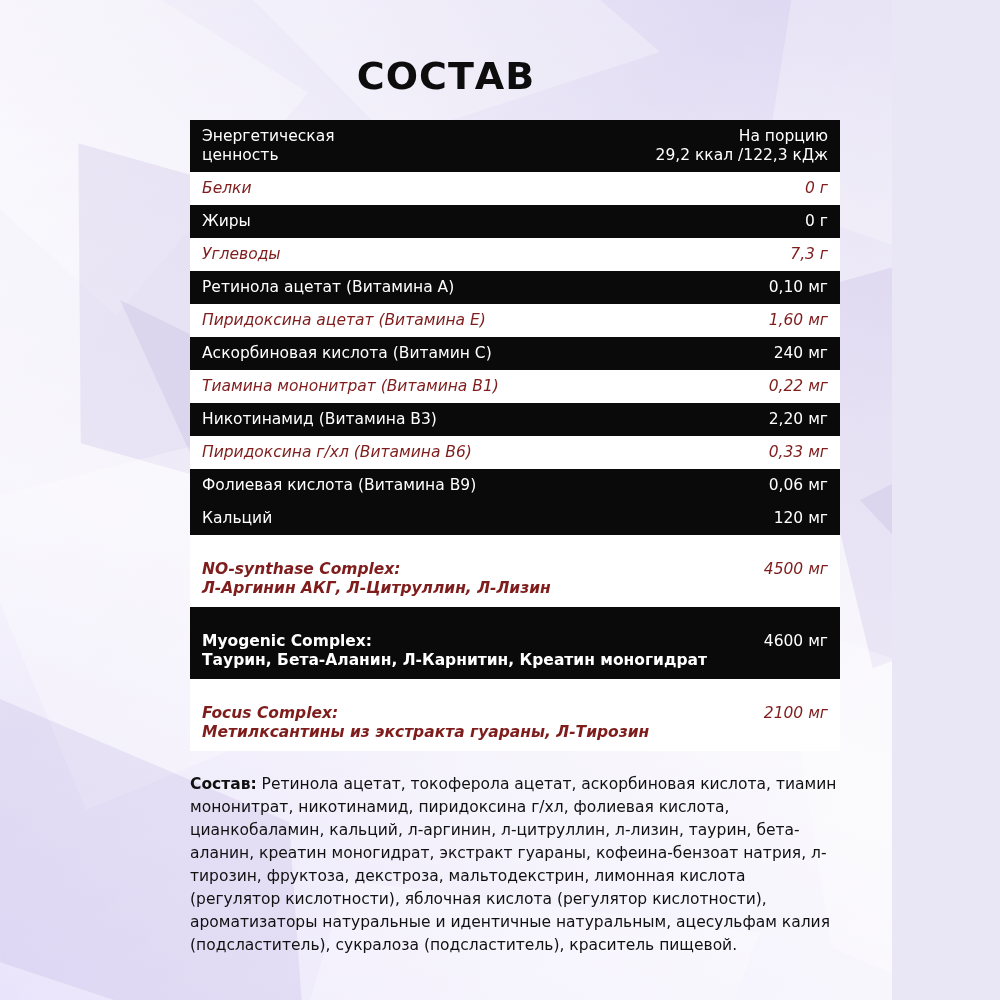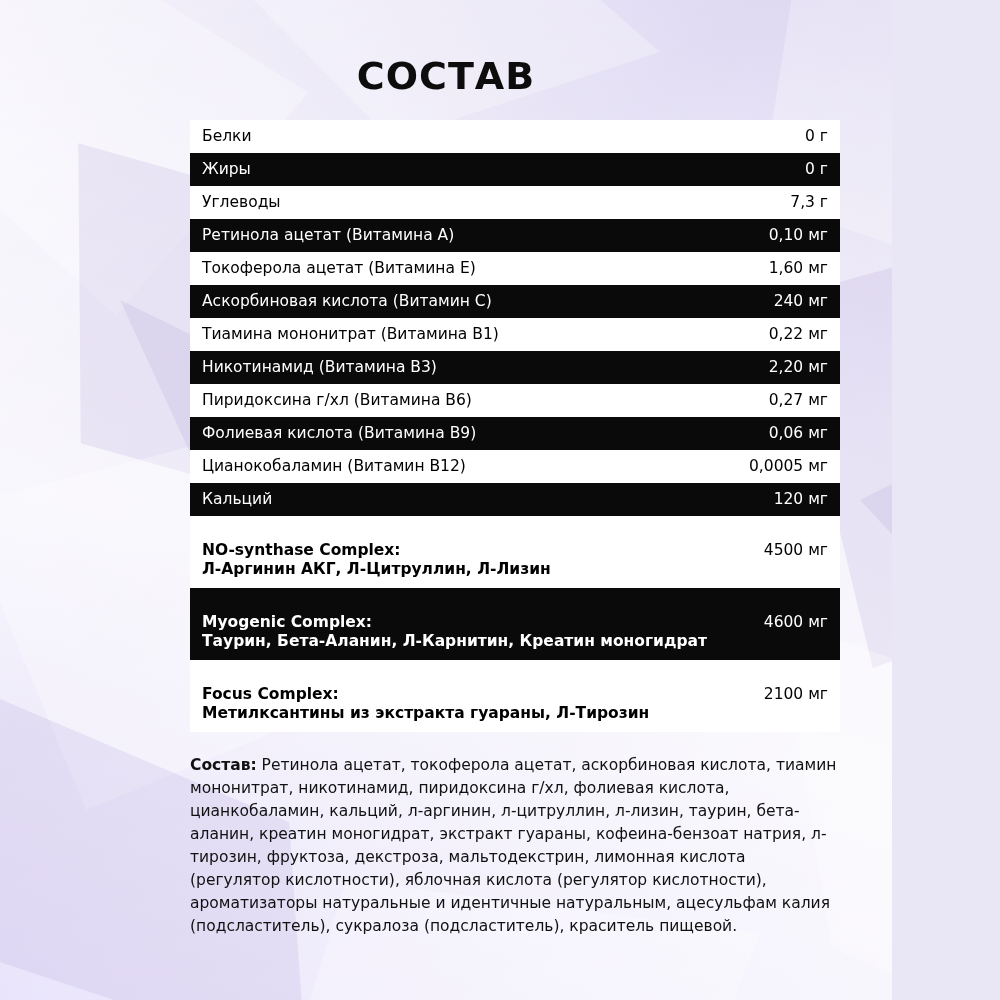--- a/index.html
+++ b/index.html
@@ -71,21 +71,22 @@
     color: #111;
     box-sizing: border-box;
     min-height: 31px;
   }
   .row.dark {
     background: #0a0a0a;
     color: #ffffff;
   }
   .row.light {
     background: #ffffff;
-    color: #000000;
+    color: #7f1d1d;
+    font-style: italic;
   }
   .row .label { text-align: left; padding-right: 14px; }
   .row .value { text-align: right; white-space: nowrap; }
   .row .label .l1 { display: block; }
   .row .label .l2 { display: block; }
   .row .value .v1 { display: block; }
   .row .value .v2 { display: block; }
   .row.complex { min-height: 48px; padding-top: 25px; padding-bottom: 9px; }
   .row.complex .label .l1 { font-weight: bold; }
   .row.complex .label .l2 { font-weight: bold; }
@@ -115,20 +116,30 @@
   <div class="facet f7"></div>
   <div class="facet f8"></div>
   <div class="facet f9"></div>
   <div class="facet dark f10"></div>
   <div class="facet dark f11"></div>
 
   <div class="content">
     <div class="title">СОСТАВ</div>
 
     <div class="table" id="nutrition-table">
+        <div class="row dark header">
+          <div class="label">
+            <span class="l1">Энергетическая</span>
+            <span class="l2">ценность</span>
+          </div>
+          <div class="value">
+            <span class="v1">На порцию</span>
+            <span class="v2">29,2 ккал /122,3 кДж</span>
+          </div>
+        </div>
         <div class="row light">
           <div class="label">
             <span class="l1">Белки</span>
           </div>
           <div class="value">
             <span class="v1">0 г</span>
           </div>
         </div>
         <div class="row dark">
           <div class="label">
@@ -149,21 +160,21 @@
         <div class="row dark">
           <div class="label">
             <span class="l1">Ретинола ацетат (Витамина А)</span>
           </div>
           <div class="value">
             <span class="v1">0,10 мг</span>
           </div>
         </div>
         <div class="row light">
           <div class="label">
-            <span class="l1">Токоферола ацетат (Витамина Е)</span>
+            <span class="l1">Пиридоксина ацетат (Витамина Е)</span>
           </div>
           <div class="value">
             <span class="v1">1,60 мг</span>
           </div>
         </div>
         <div class="row dark">
           <div class="label">
             <span class="l1">Аскорбиновая кислота (Витамин С)</span>
           </div>
           <div class="value">
@@ -184,37 +195,29 @@
           </div>
           <div class="value">
             <span class="v1">2,20 мг</span>
           </div>
         </div>
         <div class="row light">
           <div class="label">
             <span class="l1">Пиридоксина г/хл (Витамина В6)</span>
           </div>
           <div class="value">
-            <span class="v1">0,27 мг</span>
+            <span class="v1">0,33 мг</span>
           </div>
         </div>
         <div class="row dark">
           <div class="label">
             <span class="l1">Фолиевая кислота (Витамина В9)</span>
           </div>
           <div class="value">
             <span class="v1">0,06 мг</span>
-          </div>
-        </div>
-        <div class="row light">
-          <div class="label">
-            <span class="l1">Цианокобаламин (Витамин В12)</span>
-          </div>
-          <div class="value">
-            <span class="v1">0,0005 мг</span>
           </div>
         </div>
         <div class="row dark">
           <div class="label">
             <span class="l1">Кальций</span>
           </div>
           <div class="value">
             <span class="v1">120 мг</span>
           </div>
         </div>

